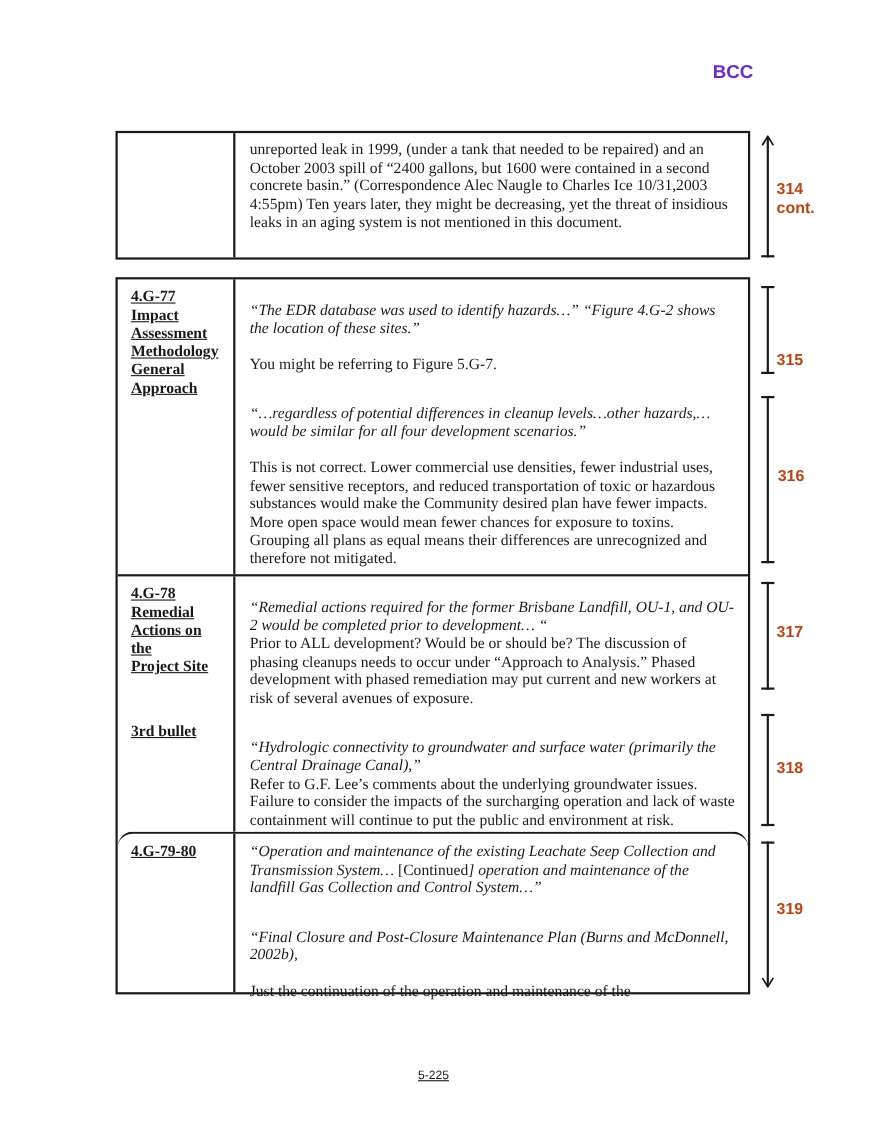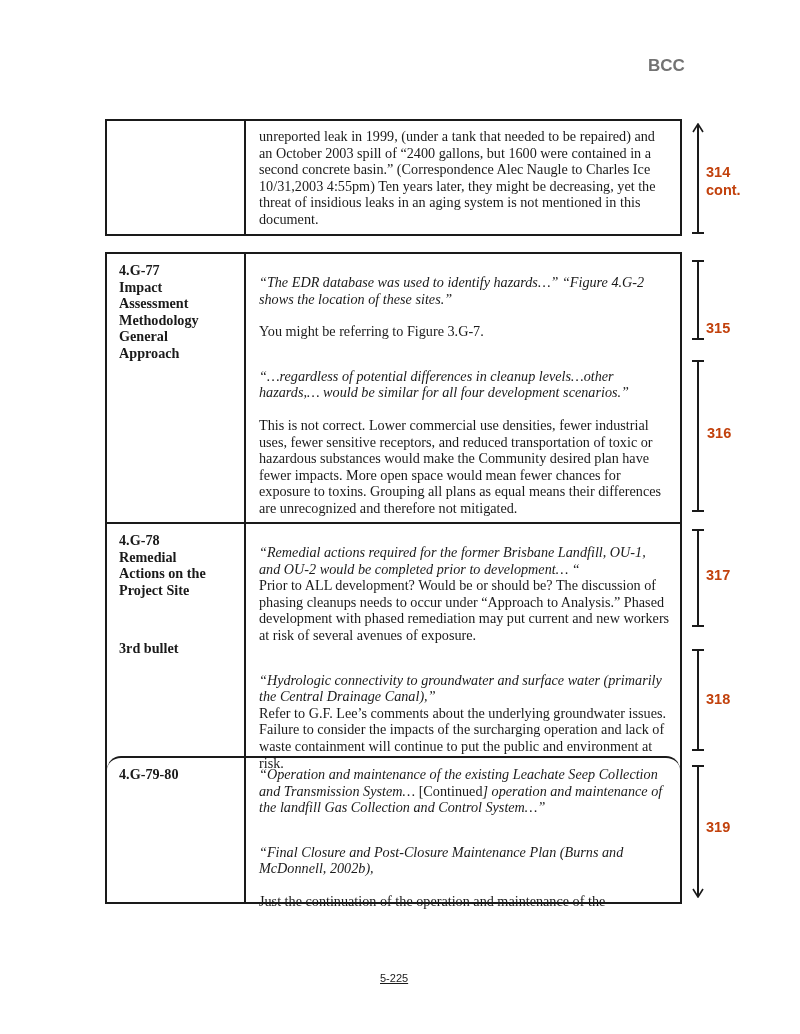--- a/index.html
+++ b/index.html
@@ -1,33 +1,33 @@
 <!DOCTYPE html>
 <html><head>
   <meta charset="utf-8">
   <style>
     * { margin: 0; padding: 0; box-sizing: border-box; }
     html, body { width: 800px; height: 1034px; background: #ffffff; }
     body { position: relative; font-family: "Liberation Serif", serif; color: #1a1a1a; overflow: hidden; }
 
     .header-tag {
       position: absolute; left: 648px; top: 56px;
-      font-family: "Liberation Sans", sans-serif; font-weight: bold; font-size: 17px; color: #737373;
+      font-family: "Liberation Sans", sans-serif; font-weight: bold; font-size: 17px; color: #6d28d9;
     }
 
     .tbl {
       position: absolute; left: 105px; width: 577px;
       border: 2px solid #1a1a1a;
     }
     .tbl .row { display: flex; border-top: 2px solid #1a1a1a; }
     .tbl .row:first-child { border-top: none; }
     .tbl .lcol {
-      width: 139px; flex: none; border-right: 2px solid #1a1a1a;
+      width: 107px; flex: none; border-right: 2px solid #1a1a1a;
       padding: 8px 10px 5px 12px;
-      font-weight: bold; font-size: 14.2px; line-height: 16.6px;
+      font-weight: bold; font-size: 14.2px; line-height: 16.6px; text-decoration: underline;
     }
     .tbl .rcol {
       flex: 1; padding: 8px 10px 6px 13px;
       font-size: 14.2px; line-height: 16.6px;
     }
     .lcol .sub { display: block; }
     .para { display: block; }
     .gap { height: 16px; }
     .it { font-style: italic; margin-top: 12px; }
 
@@ -85,21 +85,21 @@
       <span class="sub">4.G-77</span>
       <span class="sub">Impact</span>
       <span class="sub">Assessment</span>
       <span class="sub">Methodology</span>
       <span class="sub">General</span>
       <span class="sub">Approach</span>
     </div>
     <div class="rcol">
       <span class="para it">“The EDR database was used to identify hazards…” “Figure 4.G-2 shows the location of these sites.”</span>
       <div class="gap"></div>
-      <span class="para">You might be referring to Figure 3.G-7.</span>
+      <span class="para">You might be referring to Figure 5.G-7.</span>
       <div class="gap"></div>
       <span class="para it">“…regardless of potential differences in cleanup levels…other hazards,… would be similar for all four development scenarios.”</span>
       <div class="gap"></div>
       <span class="para">This is not correct.  Lower commercial use densities, fewer industrial uses, fewer sensitive receptors, and reduced transportation of toxic or hazardous substances would make the Community desired plan have fewer impacts.  More open space would mean fewer chances for exposure to toxins.  Grouping all plans as equal means their differences are unrecognized and therefore not mitigated.</span>
     </div>
   </div>
 
   <div class="row" id="row-78">
     <div class="lcol">
       <span class="sub">4.G-78</span>

